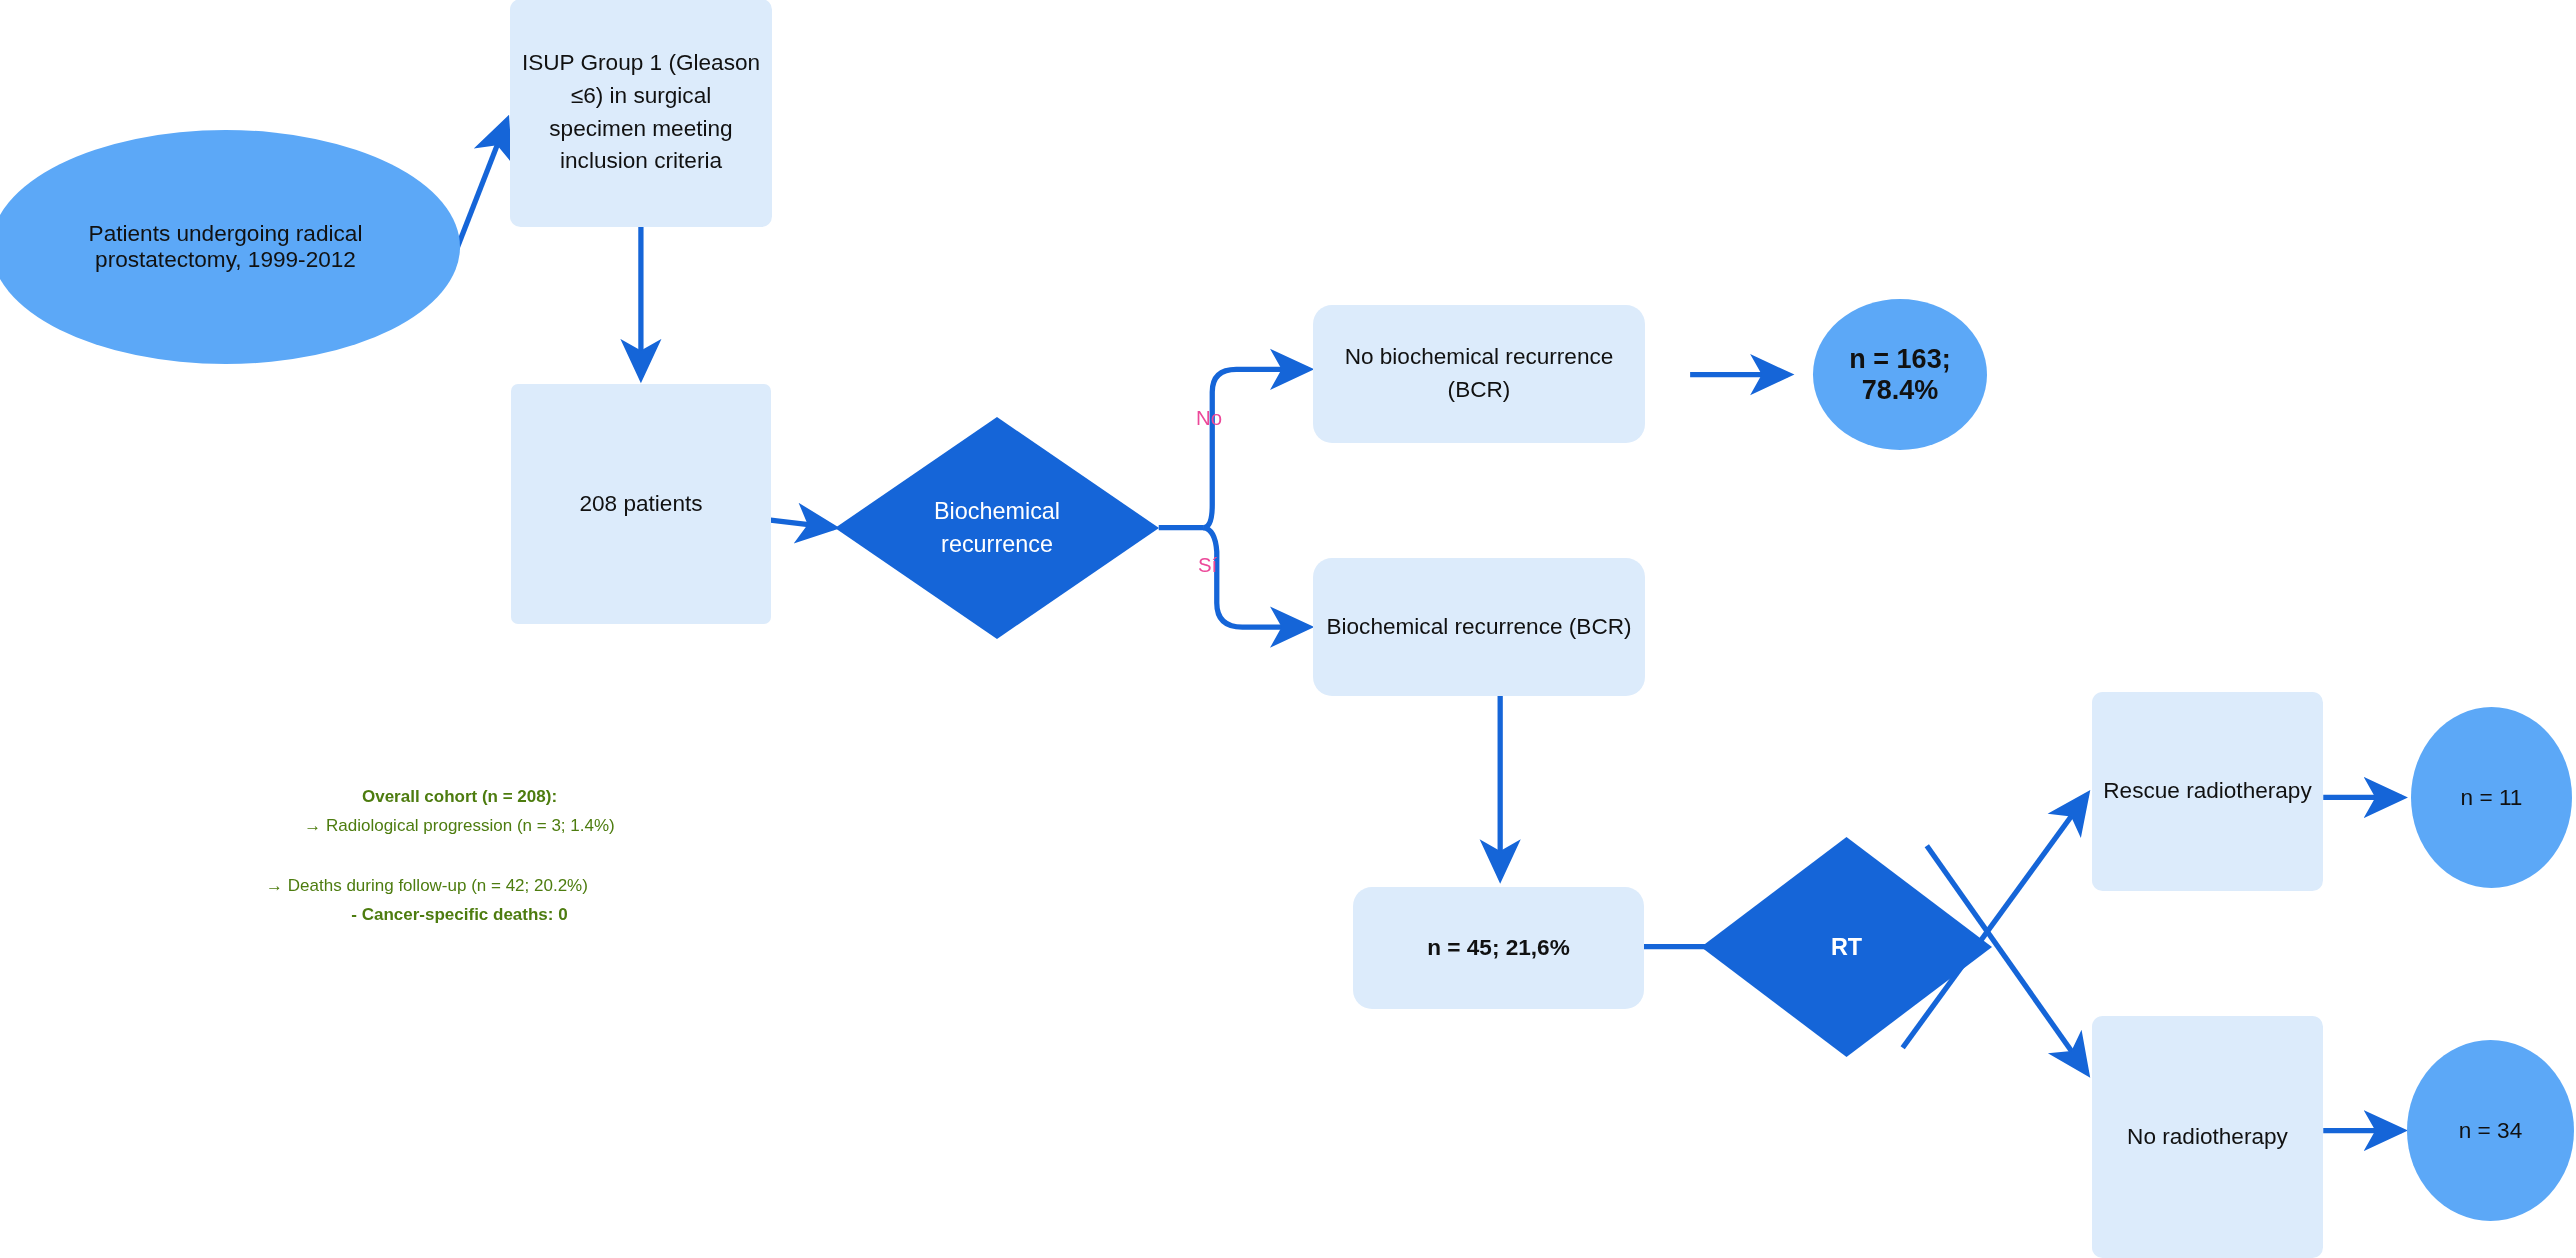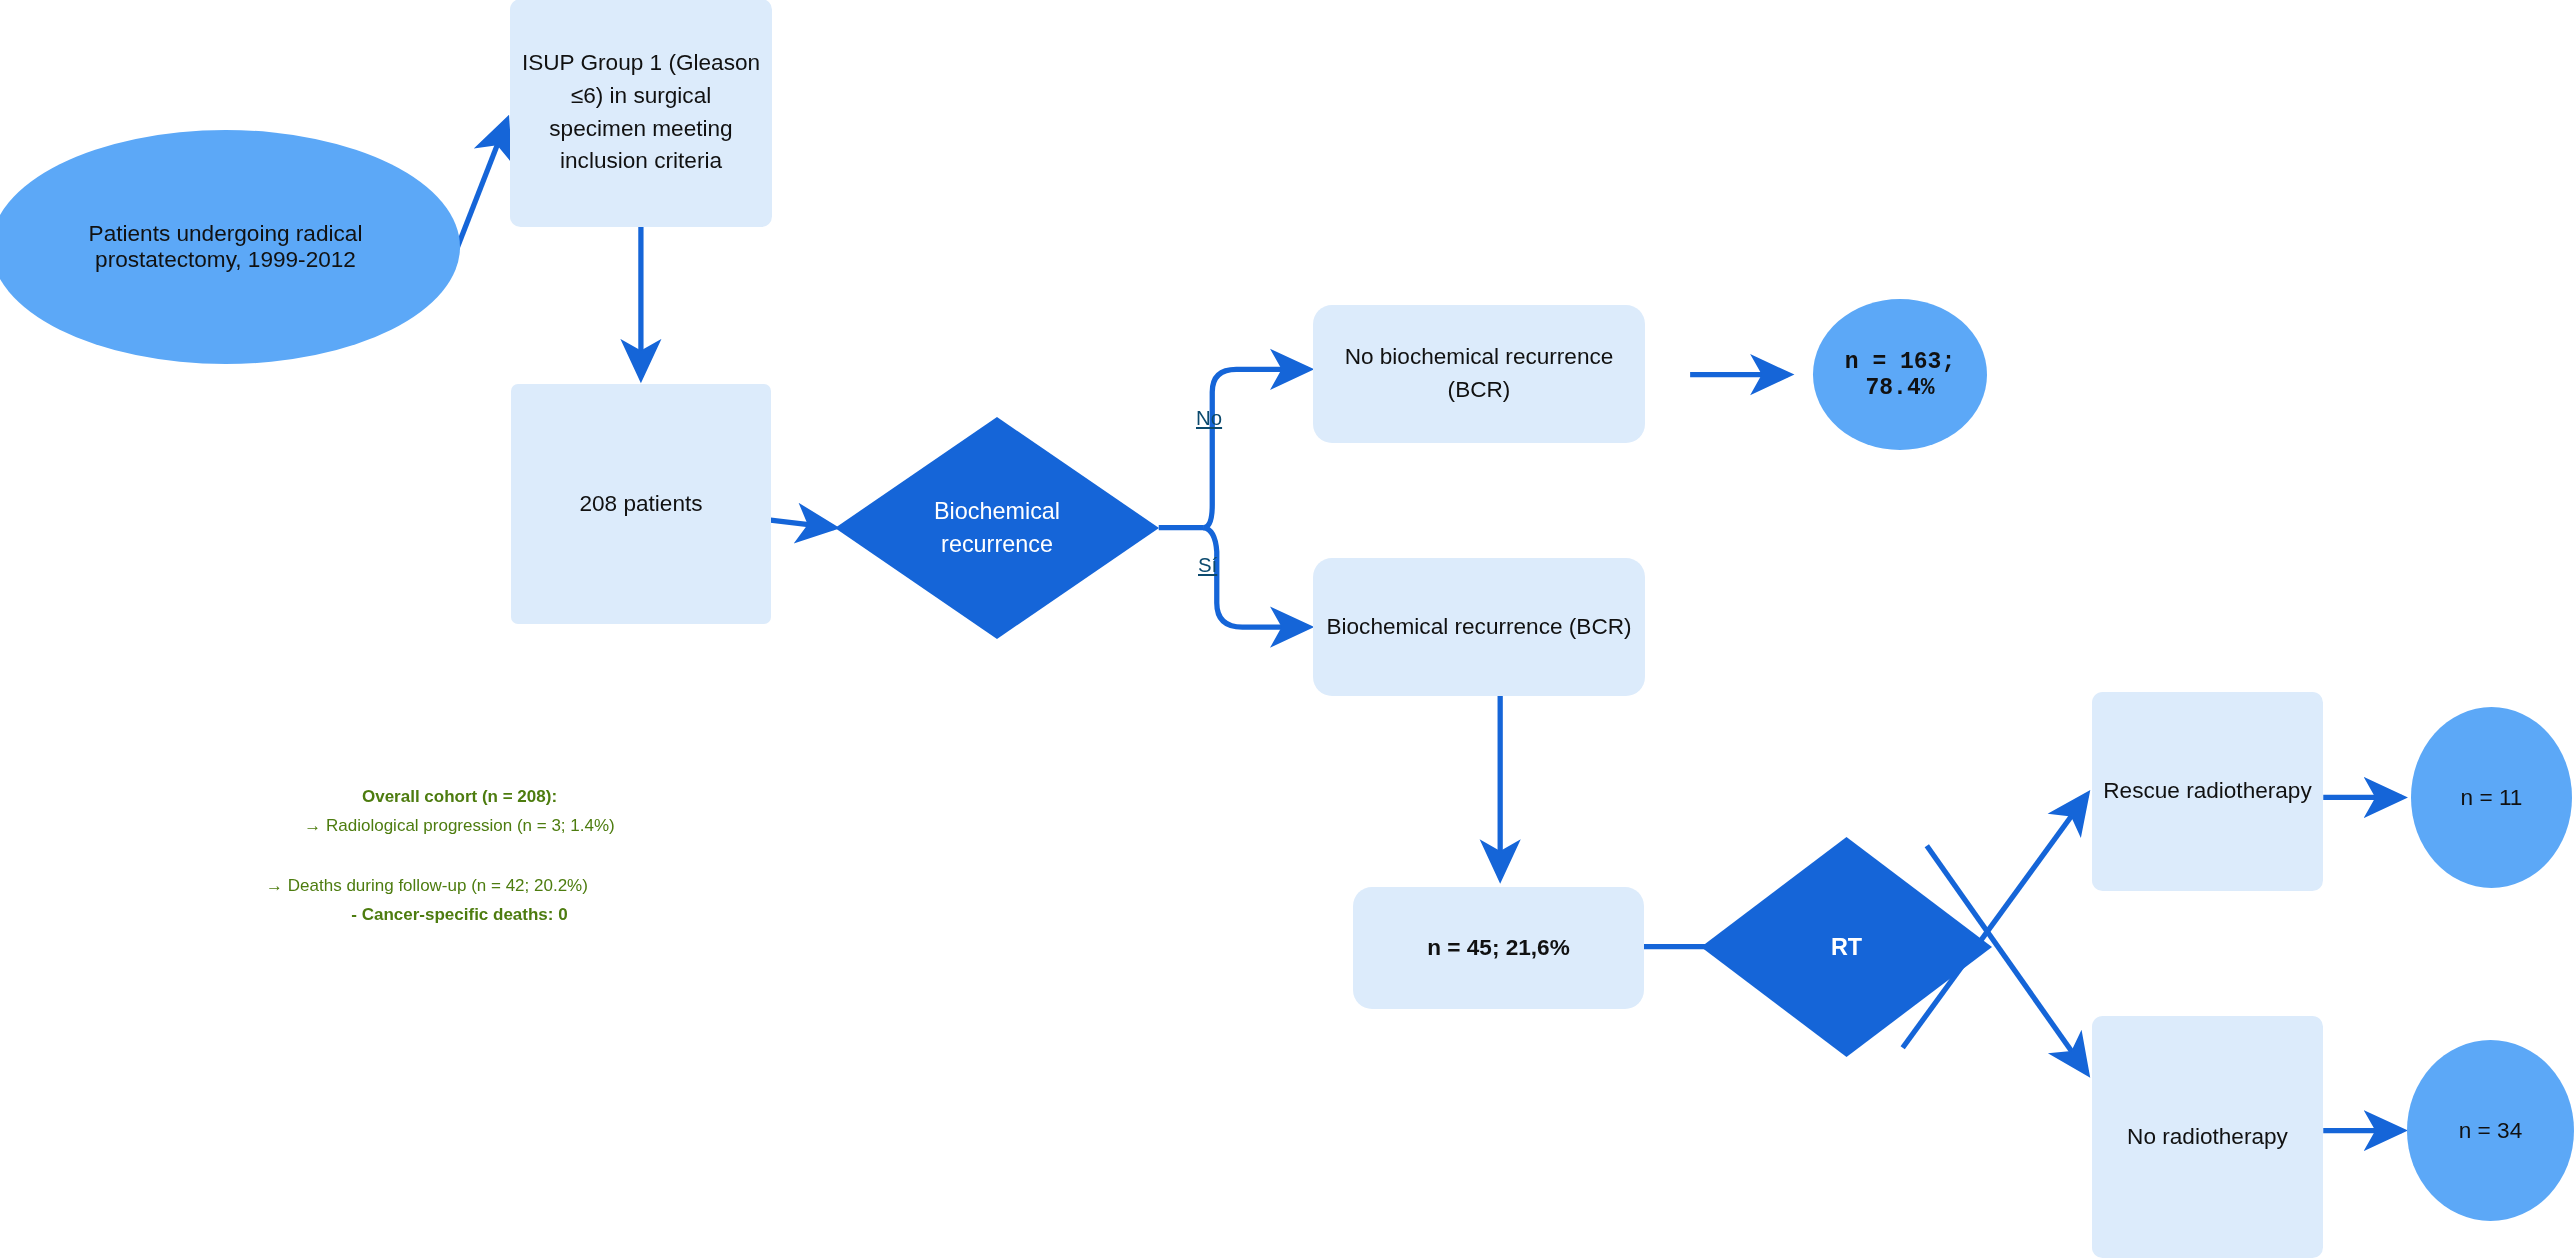--- a/index.html
+++ b/index.html
@@ -12,31 +12,30 @@
 
   .node{position:absolute;box-sizing:border-box;display:flex;align-items:center;justify-content:center;text-align:center;}
   .box{
     background:#DCEBFB;border-radius:19px;color:#111111;
     font-size:22.6px;line-height:1.45;padding:4.5px 10.6px;
   }
   .box-tall{border-radius:10.6px;}
   .ellipse{
     background:#5CA8F7;border-radius:50%;color:#111111;font-size:22.6px;
   }
-  .ellipse.bold{font-weight:bold;font-size:23px;font-family:Liberation Mono, monospace;}
+  .ellipse.bold{font-weight:bold;font-size:27px;}
   .diamond{
     color:#ffffff;font-size:23.4px;line-height:1.4;font-weight:normal;
     background:#1565D8;
     clip-path:polygon(50% 0%,100% 50%,50% 100%,0% 50%);
     text-align:center;
   }
   .edge-label{
-    position:absolute;color:#0c4a6e;font-size:20.4px;background:transparent;
+    position:absolute;color:#ec4899;font-size:20.4px;background:transparent;
     white-space:nowrap;
-    text-decoration:underline;
   }
   .bold-text{font-weight:bold;}
   .summary{position:absolute;color:#4d7c0f;font-size:17px;line-height:1.55;}
   .summary .ln{white-space:nowrap;}
   .summary .center{text-align:center;}
   .summary .b{font-weight:bold;}
 </style>
 </head>
 <body>
 

